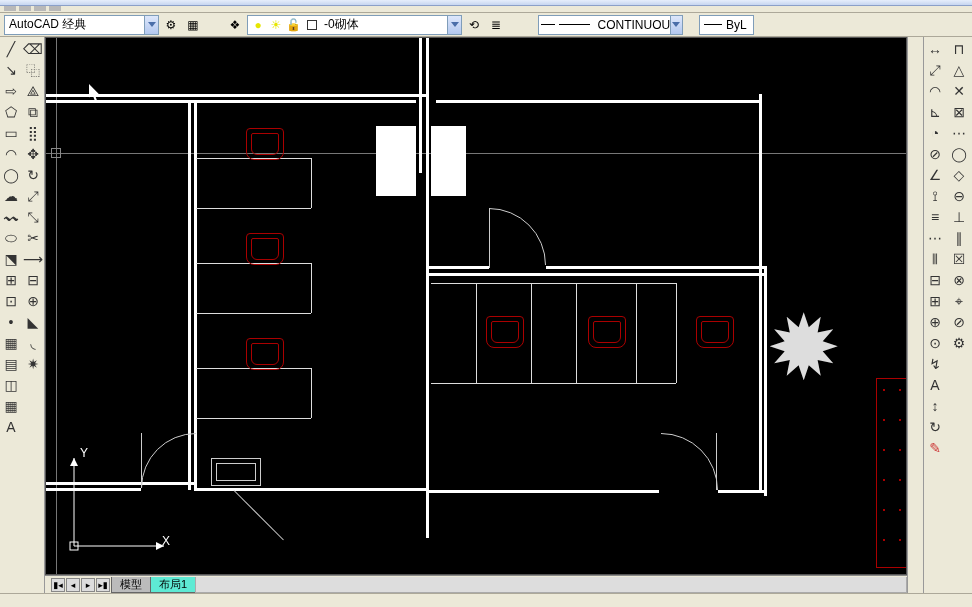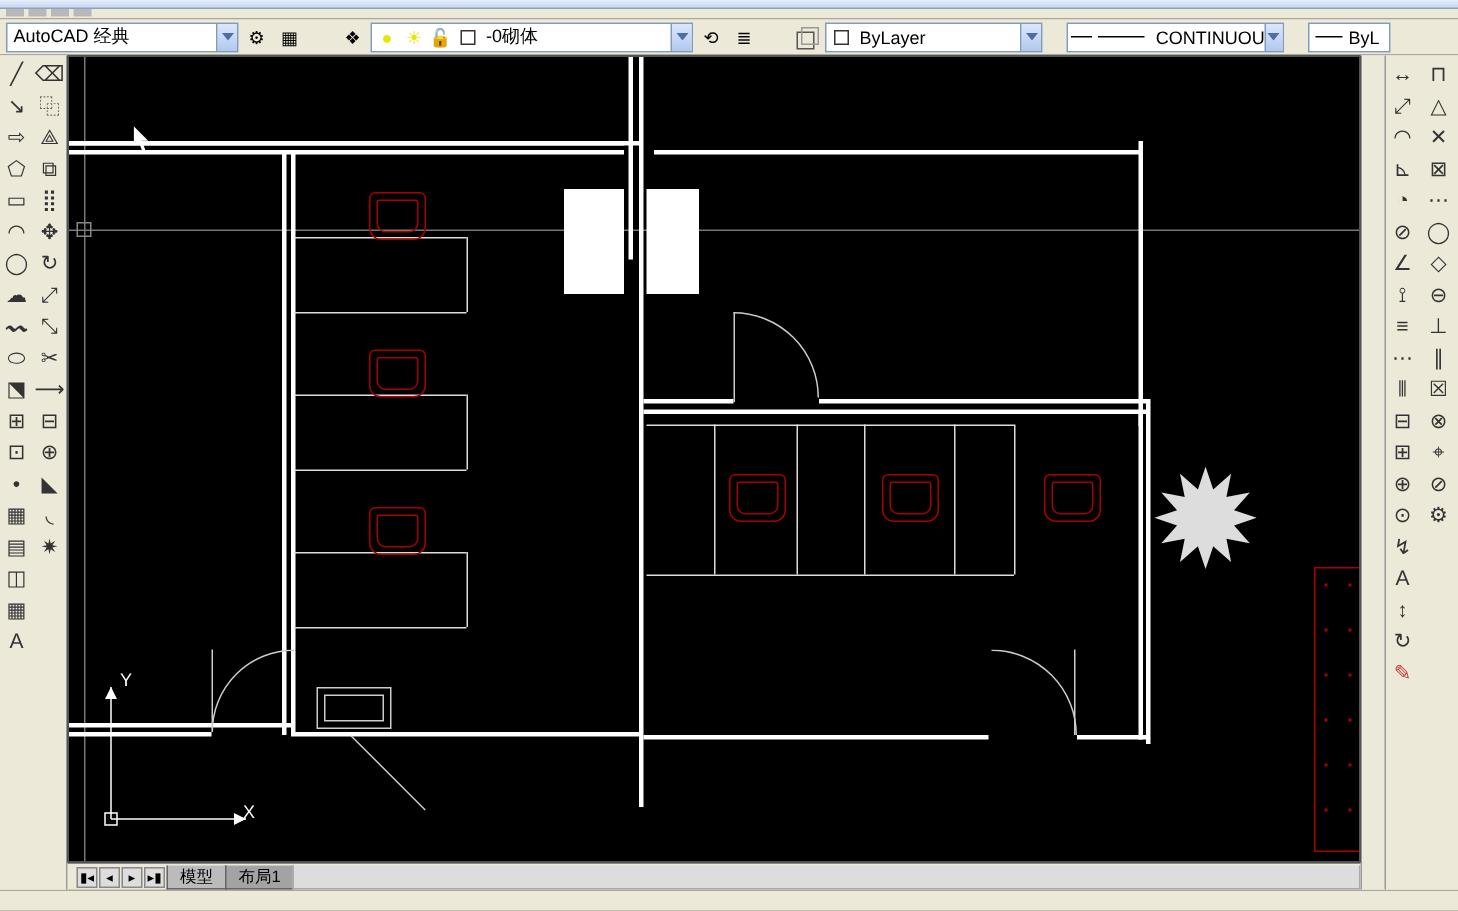--- a/index.html
+++ b/index.html
@@ -51,21 +51,21 @@
   .chair::after { content: ""; position: absolute; left: 4px; top: 4px; right: 4px; bottom: 4px; border: 1px solid #a00; border-radius: 2px 2px 6px 6px; }
   .door-arc { position: absolute; border: 1px solid #ccc; border-radius: 100%; }
   .door-leaf { position: absolute; background: #ccc; }
   .sofa { position: absolute; border: 1px solid #a00; }
   .sofa .dot { position: absolute; width: 2px; height: 2px; background: #a00; }
   .plant { position: absolute; color: #ddd; font-size: 90px; line-height: 60px; }
   .scrollgutter { width: 16px; background: #ece9d8; border-left: 1px solid #999; }
   
   .tabsbar { height: 18px; background: #ece9d8; border-top: 1px solid #888; display: flex; align-items: center; padding-left: 6px; gap: 0; }
   .navbtn { width: 14px; height: 14px; border: 1px solid #888; background: #ddd; display: flex; align-items: center; justify-content: center; font-size: 9px; margin-right: 1px; }
-  .tab { height: 16px; padding: 0 8px; border: 1px solid #666; border-top: none; background: #a3a3a3; font-size: 11px; display: flex; align-items: center; margin-right: -1px; }
+  .tab { height: 16px; padding: 0 8px; border: 1px solid #666; border-top: none; background: #5eead4; font-size: 11px; display: flex; align-items: center; margin-right: -1px; }
   .tab.inactive { background: #bbb; font-family: Liberation Mono, monospace; }
   .tabsrest { flex: 1; height: 16px; background: #ddd; border: 1px solid #aaa; border-top: none; margin-left: 0; }
   
   .status { height: 14px; background: #ece9d8; border-top: 1px solid #aca899; font-size: 11px; padding-left: 6px; display: flex; align-items: center; color: #444; }
   .layerbulb { color: #e6e600; }
   .layersun { color: #e6e600; }
   .layerlock { color: #888; }
 </style>
 </head>
 <body>
@@ -101,33 +101,20 @@
           <span style="width:10px;height:10px;background:#fff;border:1px solid #333;display:block"></span>
         </span>
       <span class="txt">-0砌体</span>
       <span style="flex:1"></span>
       <span class="dd"></span>
     </div>
     <div class="tbtn">⟲</div>
     <div class="tbtn">≣</div>
   </div>
   <div style="width:10px"></div>
-  <div class="propgroup">
-    <div class="tbtn">
-        <div class="cube"></div>
-      </div>
-    <div class="combo" style="width:145px">
-      <span class="icon">
-          <span style="width:10px;height:10px;background:#fff;border:1px solid #333;display:block"></span>
-        </span>
-      <span class="txt">ByLayer</span>
-      <span style="flex:1"></span>
-      <span class="dd"></span>
-    </div>
-  </div>
   <div style="width:4px"></div>
   <div class="propgroup">
     <div class="combo" style="width:145px">
       <span class="icon">
           <span class="line-pattern" style="width:14px"></span>
         </span>
       <span class="line-pattern" style="width:36px;margin:0 4px"></span>
       <span class="txt">CONTINUOUS</span>
       <span style="flex:1"></span>
       <span class="dd"></span>

